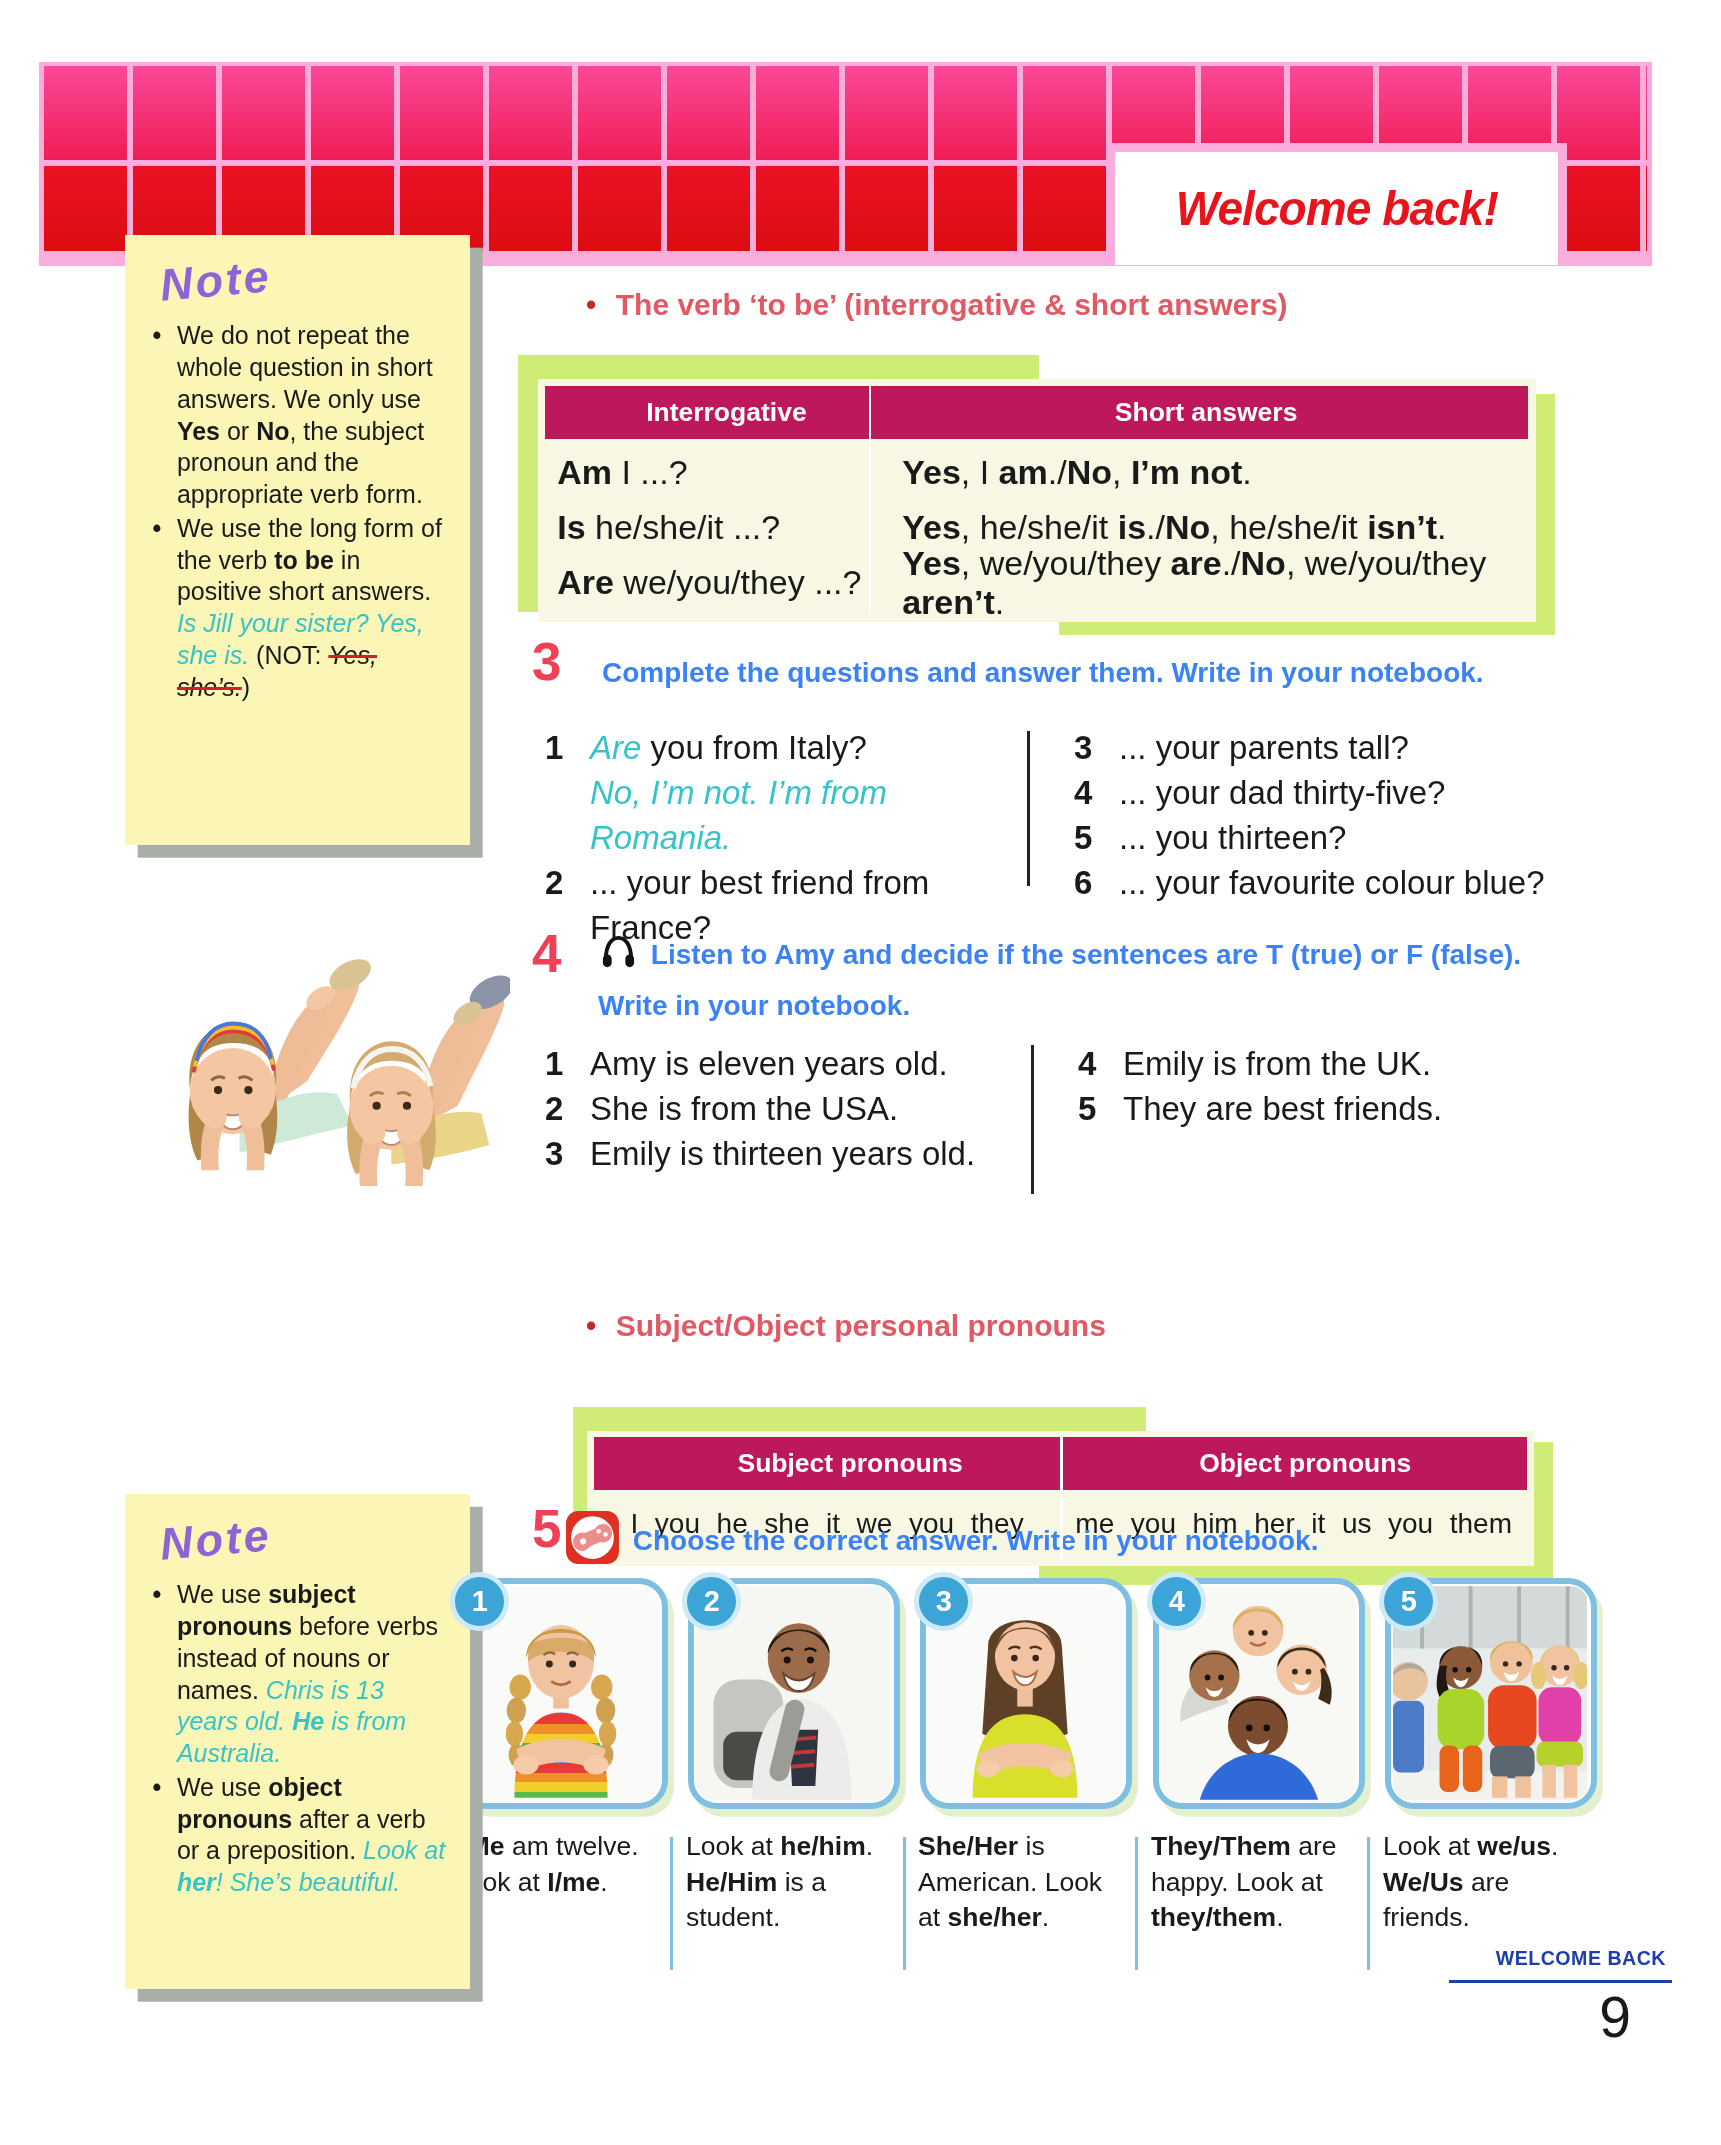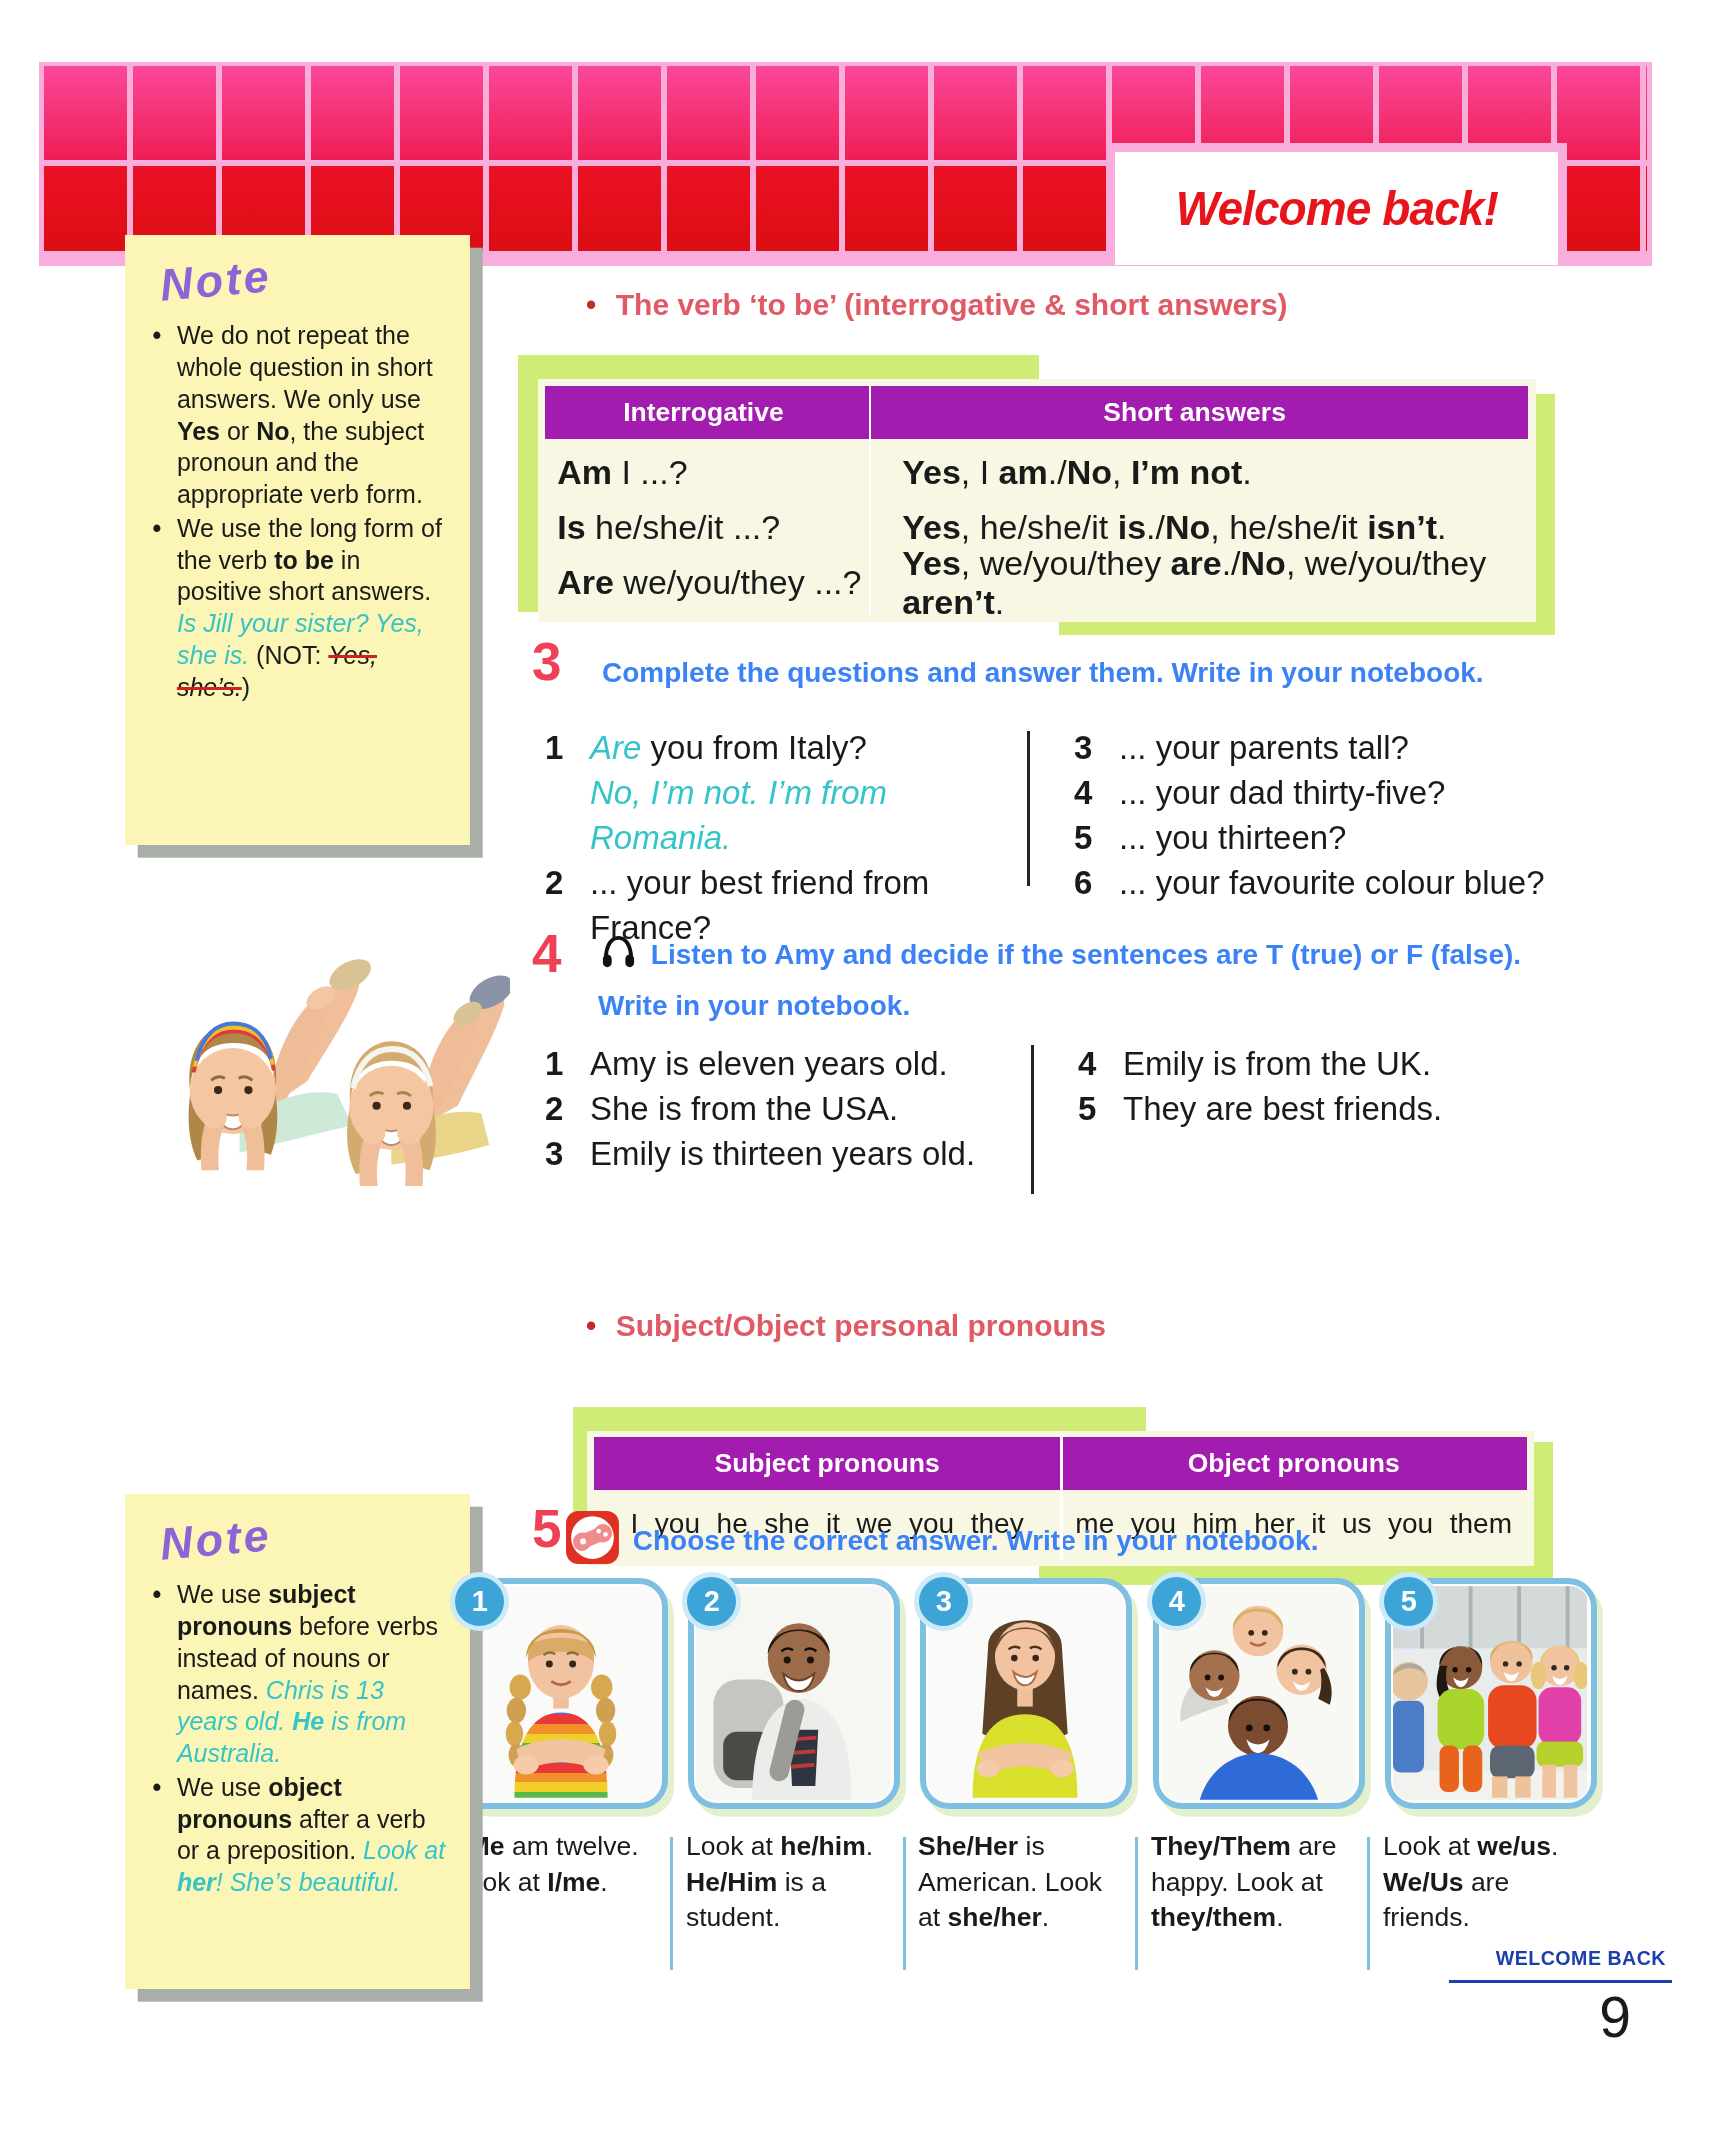--- a/index.html
+++ b/index.html
@@ -39,22 +39,22 @@
 
   
   .sec-head{position:absolute;display:flex;gap:19.6px;align-items:flex-start;}
   .sec-bullet{color:#c62828;font-size:29px;line-height:1.2;font-weight:700;}
   .sec-title{font-size:30px;font-weight:700;color:#e05964;}
 
   
   .tblwrap{position:absolute;}
   .lime-a,.lime-b{position:absolute;background:#cfec77;}
   .panel{position:absolute;background:#f7f7e3;padding:7.8px;box-sizing:border-box;}
-  .thead{display:flex;background:#a21caf;color:#fff;font-weight:700;font-size:26.5px;
-         height:53px;align-items:center;text-align:center;}
+  .thead{display:flex;background:#be185d;color:#fff;font-weight:700;font-size:26.5px;
+         height:53px;align-items:center;text-align:center;padding-left:23px;}
   .vline{position:absolute;width:2.9px;background:#ffffff;z-index:2;}
   #tbl1{left:518px;top:355px;width:1037px;height:280px;}
   #tbl1 .lime-a{left:0;top:0;width:521px;height:257px;}
   #tbl1 .lime-b{left:541px;top:39px;right:0;bottom:0;}
   #tbl1 .panel{left:19.6px;top:23.5px;width:998px;height:243px;}
   #tbl1 .thead .c1{width:316px;}
   #tbl1 .thead .c2{flex:1;}
   #tbl1 .vline{left:331px;top:7.8px;bottom:7.8px;}
   #tbl1 .tbody{font-size:34px;padding:5.9px 0 0 11.8px;}
   #tbl1 .trow{display:flex;height:55px;align-items:center;}

